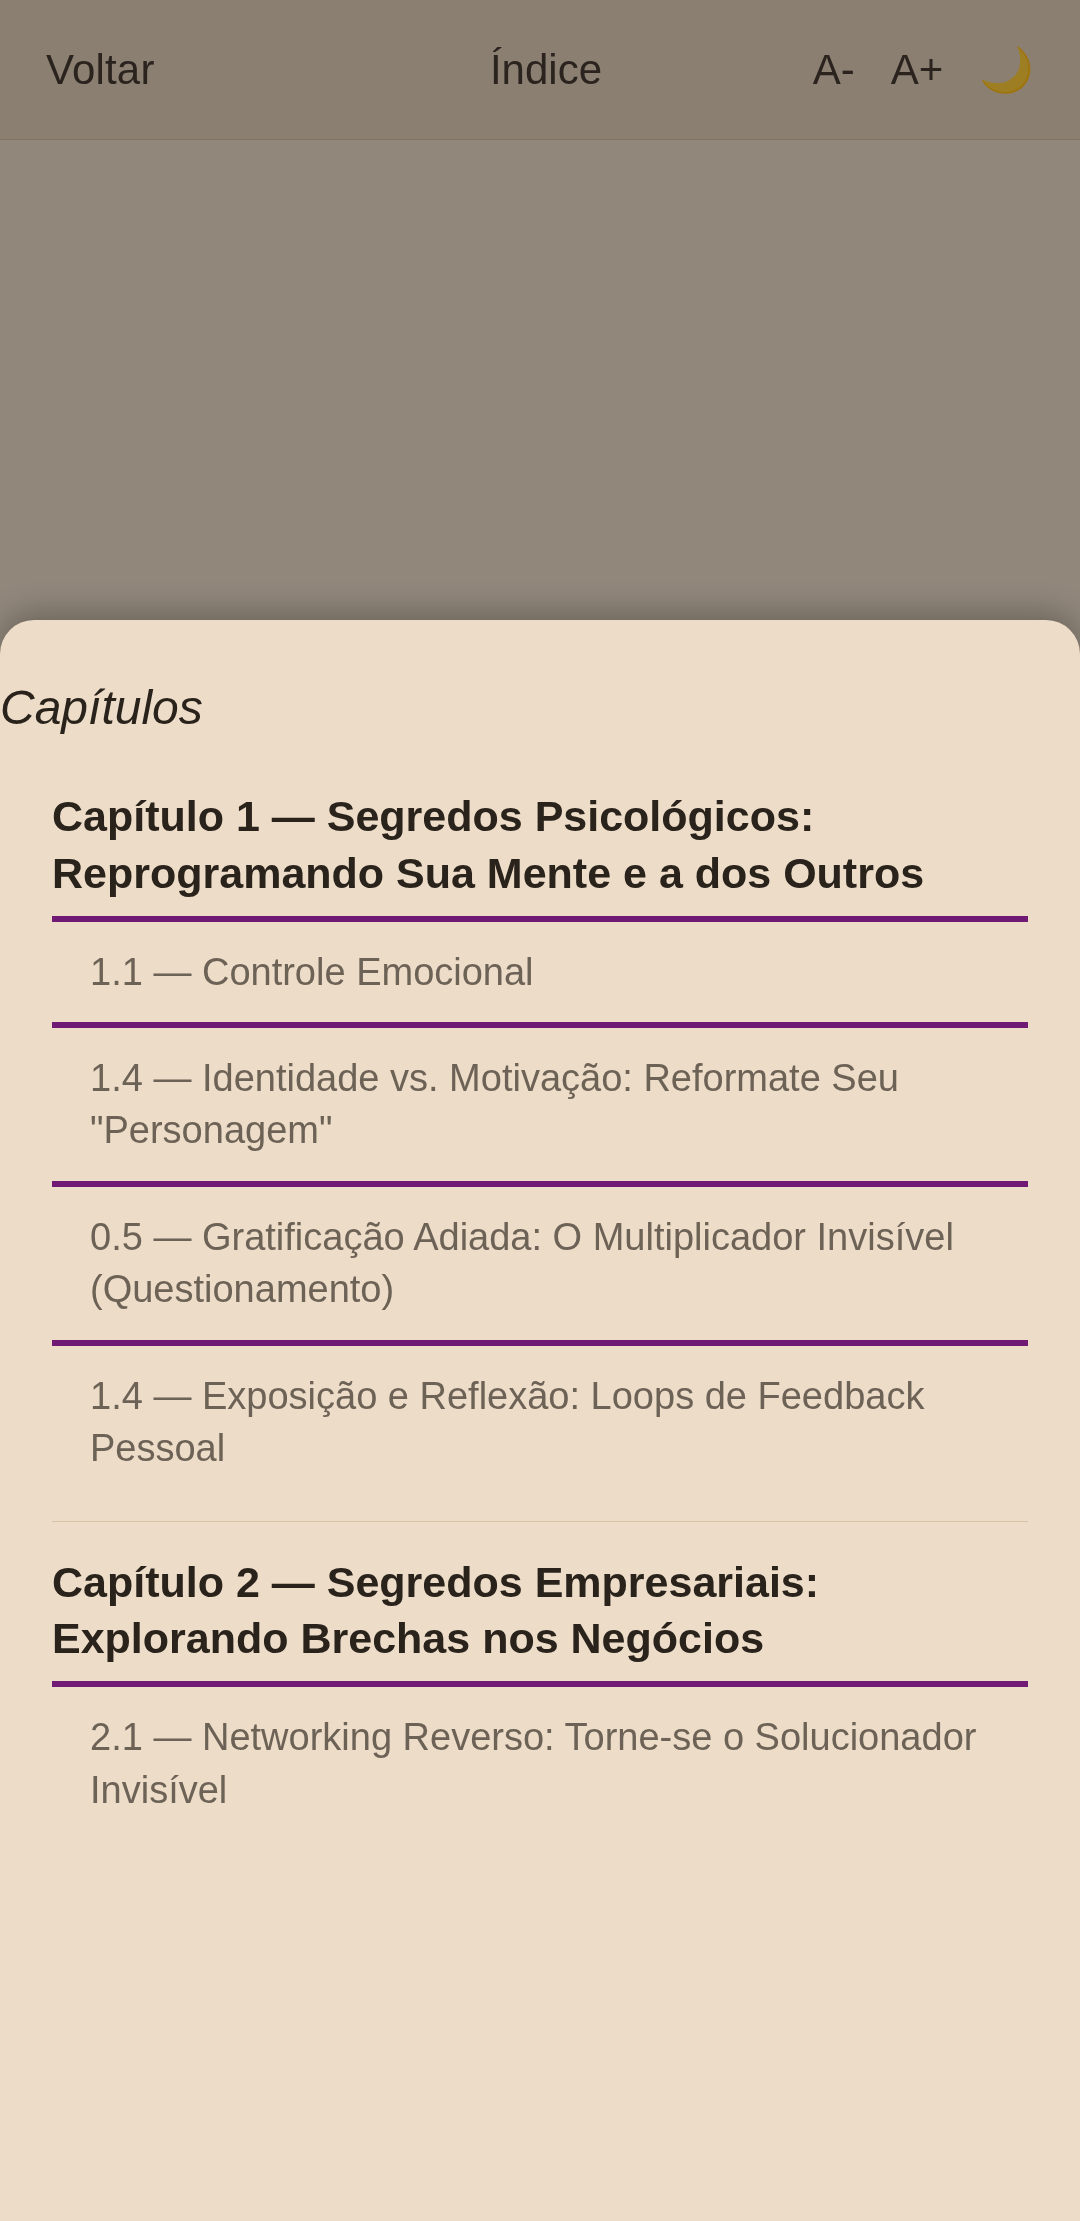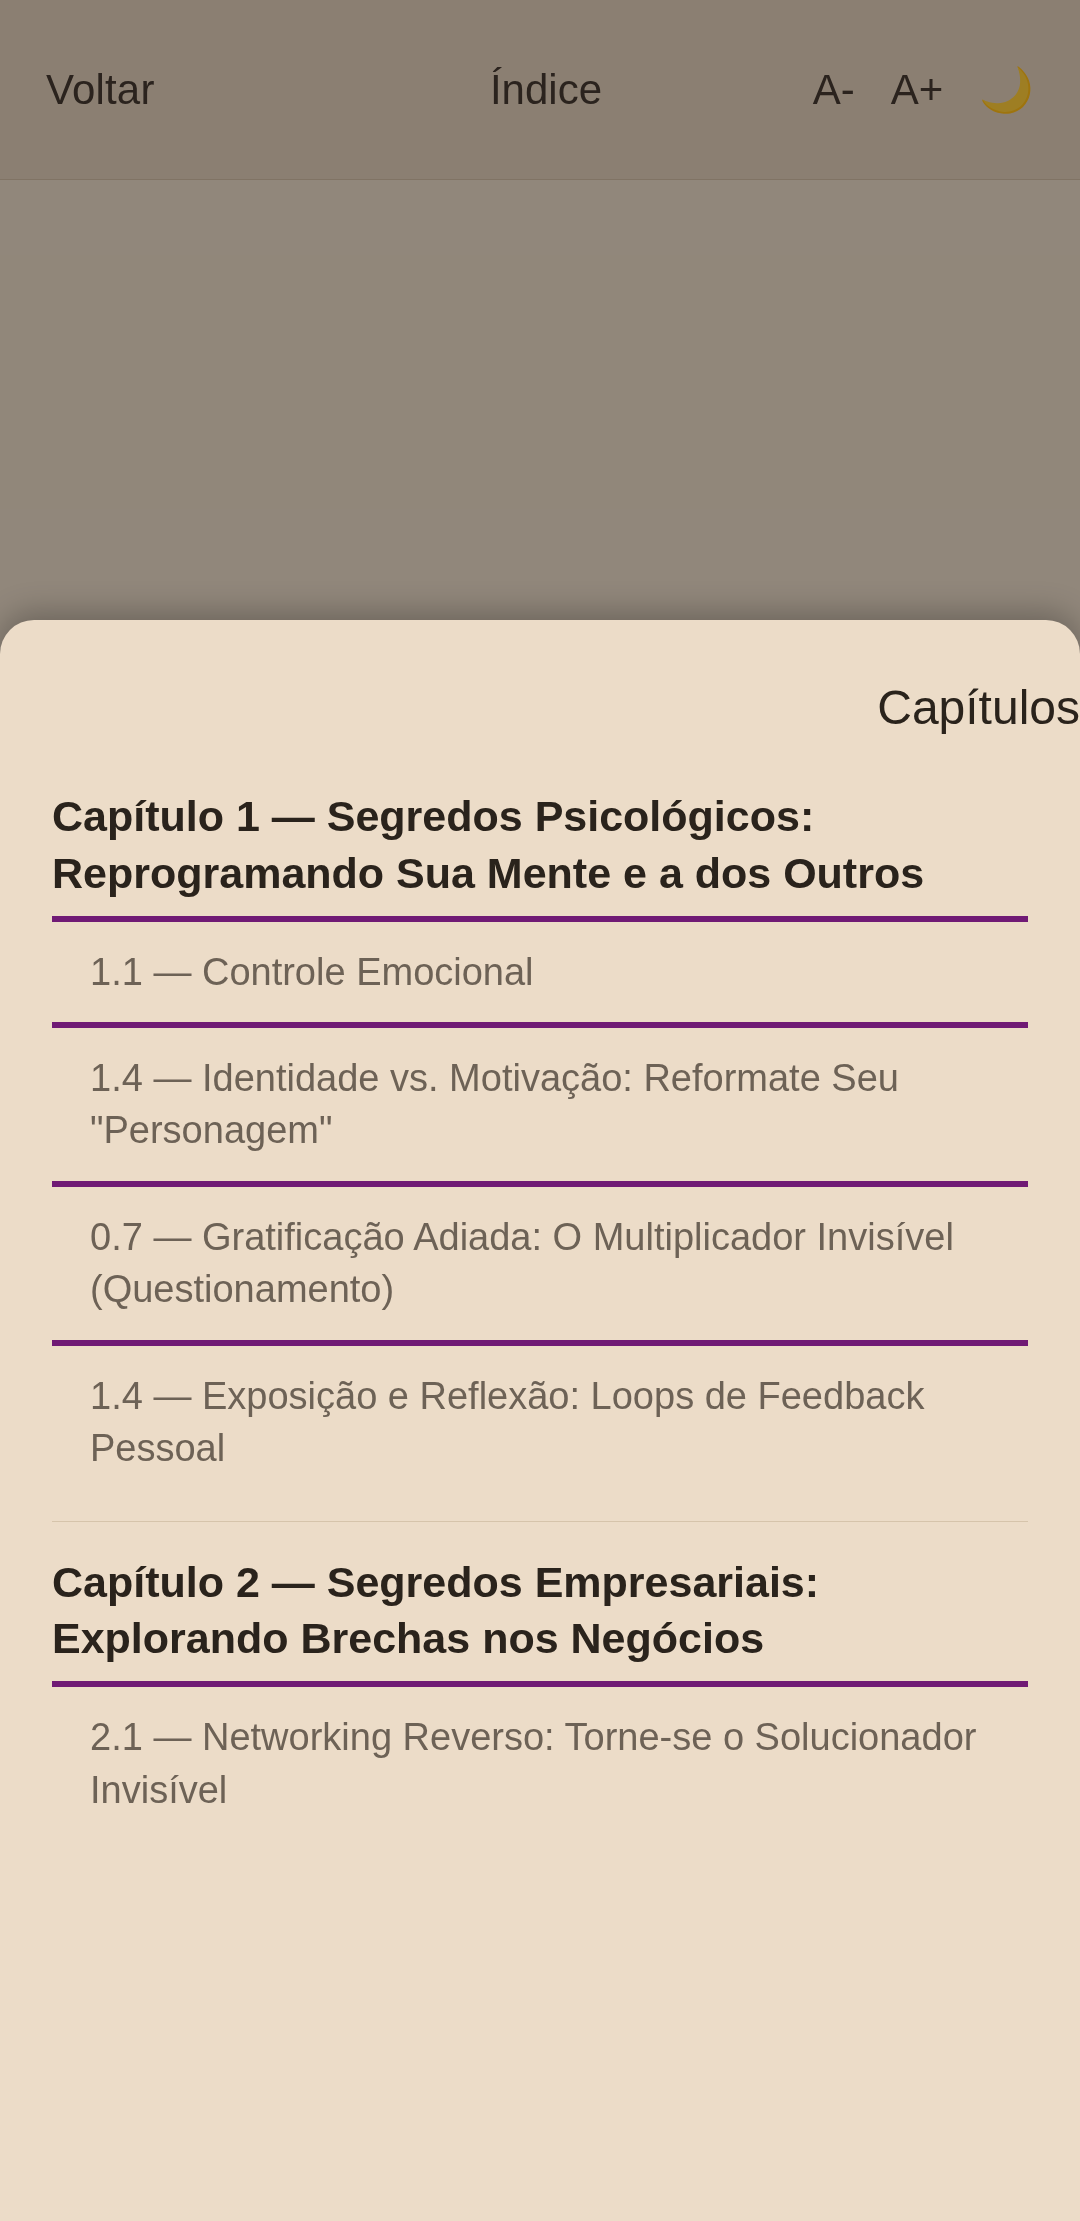--- a/index.html
+++ b/index.html
@@ -24,21 +24,21 @@
   .reader-dim {
     position: absolute;
     inset: 0;
     background: rgba(40, 34, 28, 0.45);
     z-index: 5;
   }
 
   .toolbar {
     position: absolute;
     top: 0; left: 0; right: 0;
-    height: 180px;
+    height: 140px;
     background: #ddcdb8;
     border-bottom: 1px solid #c9b79f;
     display: flex;
     align-items: center;
     box-sizing: border-box;
     padding: 0 46px;
     z-index: 2;
   }
   .tb-back {
     font-size: 42px;
@@ -91,24 +91,25 @@
     right: 0;
     bottom: 0;
     top: 620px;
     background: #ecdcc8;
     border-radius: 34px 34px 0 0;
     box-shadow: 0 -8px 30px rgba(0,0,0,0.25);
     z-index: 10;
     overflow: hidden;
   }
   .sheet-title {
-    text-align: right;
+    text-align: left;
     font-size: 48px;
     color: #2a231c;
     padding: 60px 0 36px 0;
+    font-style: italic;
   }
   .sheet-scroll {
     position: absolute;
     top: 150px;
     bottom: 148px;
     left: 0;
     right: 0;
     overflow: hidden;
     padding: 0 52px;
     box-sizing: border-box;
@@ -173,21 +174,21 @@
 
 <div class="sheet">
   <div class="sheet-title">Capítulos</div>
 
   <div class="sheet-scroll">
 
     <div class="chapter-block">
       <div class="chapter-title">Capítulo 1 — Segredos Psicológicos: Reprogramando Sua Mente e a dos Outros</div>
       <div class="section-item">1.1 — Controle Emocional</div>
       <div class="section-item">1.4 — Identidade vs. Motivação: Reformate Seu "Personagem"</div>
-      <div class="section-item">0.7 — Gratificação Adiada: O Multiplicador Invisível (Questionamento)</div>
+      <div class="section-item">0.5 — Gratificação Adiada: O Multiplicador Invisível (Questionamento)</div>
       <div class="section-item">1.4 — Exposição e Reflexão: Loops de Feedback Pessoal</div>
     </div>
 
     <div class="chapter-block">
       <div class="chapter-title">Capítulo 2 — Segredos Empresariais: Explorando Brechas nos Negócios</div>
       <div class="section-item">2.1 — Networking Reverso: Torne-se o Solucionador Invisível</div>
     </div>
 
   </div>
 

